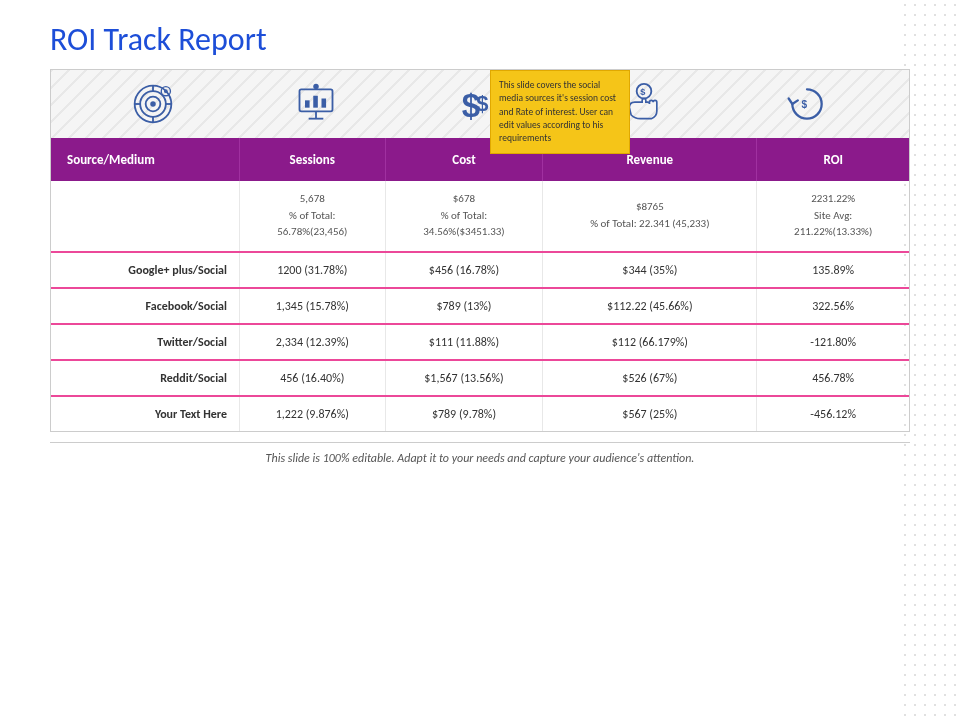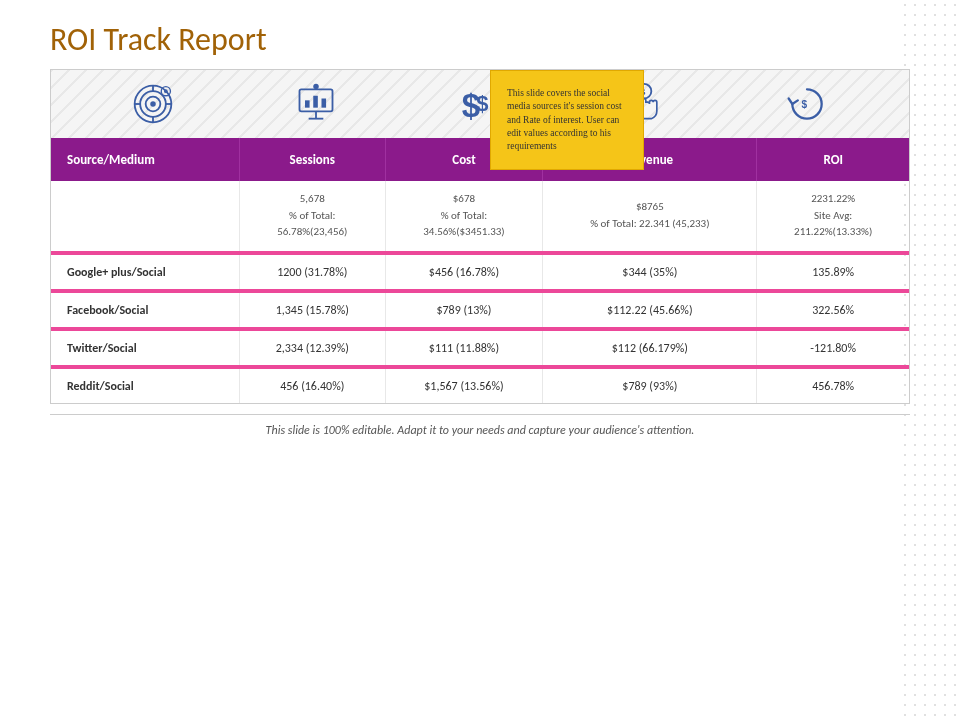--- a/index.html
+++ b/index.html
@@ -28,39 +28,38 @@
     .page-content {
       position: relative;
       z-index: 1;
       padding: 20px 50px 15px 50px;
     }
 
     
     .page-title {
       font-size: 32px;
       font-weight: 300;
-      color: #a16207;
+      color: #1d4ed8;
       margin-bottom: 10px;
       font-family: Calibri, Arial, sans-serif;
     }
 
     
     .tooltip-box {
       position: absolute;
       top: 70px;
       left: 490px;
-      width: 154px;
+      width: 140px;
       background: #f5c518;
       border: 1px solid #e0a800;
-      padding: 16px;
+      padding: 8px;
       font-size: 9.5px;
       color: #333;
       z-index: 10;
       line-height: 1.4;
-      font-family: Liberation Serif, serif;
     }
 
     
     .icons-section {
       background: repeating-linear-gradient(
         135deg,
         #e8e8e8 0px,
         #e8e8e8 2px,
         #f5f5f5 2px,
         #f5f5f5 12px
@@ -114,38 +113,38 @@
       text-align: left;
       padding-left: 16px;
     }
 
     thead th:last-child {
       border-right: none;
       text-align: center;
     }
 
     tbody tr {
-      border-bottom: 4px solid #ec4899;
+      border-bottom: 2px solid #ec4899;
     }
 
     tbody tr:last-child {
       border-bottom: none;
     }
 
     tbody td {
       font-size: 12px;
       color: #333333;
       padding: 10px 12px;
       text-align: center;
       border-right: 1px solid #e8e8e8;
       vertical-align: middle;
     }
 
     tbody td:first-child {
-      text-align: left;
+      text-align: right;
       font-weight: bold;
       padding-left: 16px;
       border-right: 1px solid #e8e8e8;
     }
 
     tbody td:last-child {
       border-right: none;
       text-align: center;
     }
 
@@ -287,22 +286,29 @@
           <td>Twitter/Social</td>
           <td>2,334 (12.39%)</td>
           <td>$111 (11.88%)</td>
           <td>$112 (66.179%)</td>
           <td>-121.80%</td>
         </tr>
         <tr>
           <td>Reddit/Social</td>
           <td>456 (16.40%)</td>
           <td>$1,567 (13.56%)</td>
-          <td>$789 (93%)</td>
+          <td>$526 (67%)</td>
           <td>456.78%</td>
+        </tr>
+        <tr>
+          <td>Your Text Here</td>
+          <td>1,222 (9.876%)</td>
+          <td>$789 (9.78%)</td>
+          <td>$567 (25%)</td>
+          <td>-456.12%</td>
         </tr>
       </tbody>
     </table>
   </div>
 
   <hr class="footer-rule">
   <p class="footer-text">This slide is 100% editable. Adapt it to your needs and capture your audience's attention.</p>
 
 </div>
 

